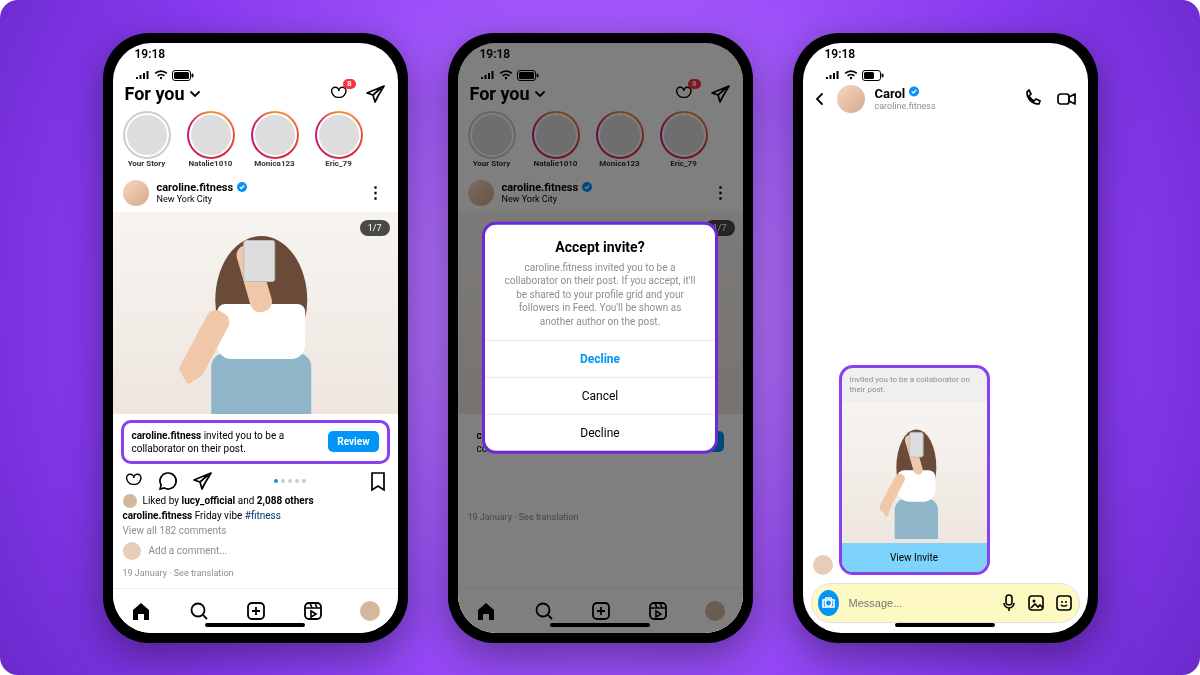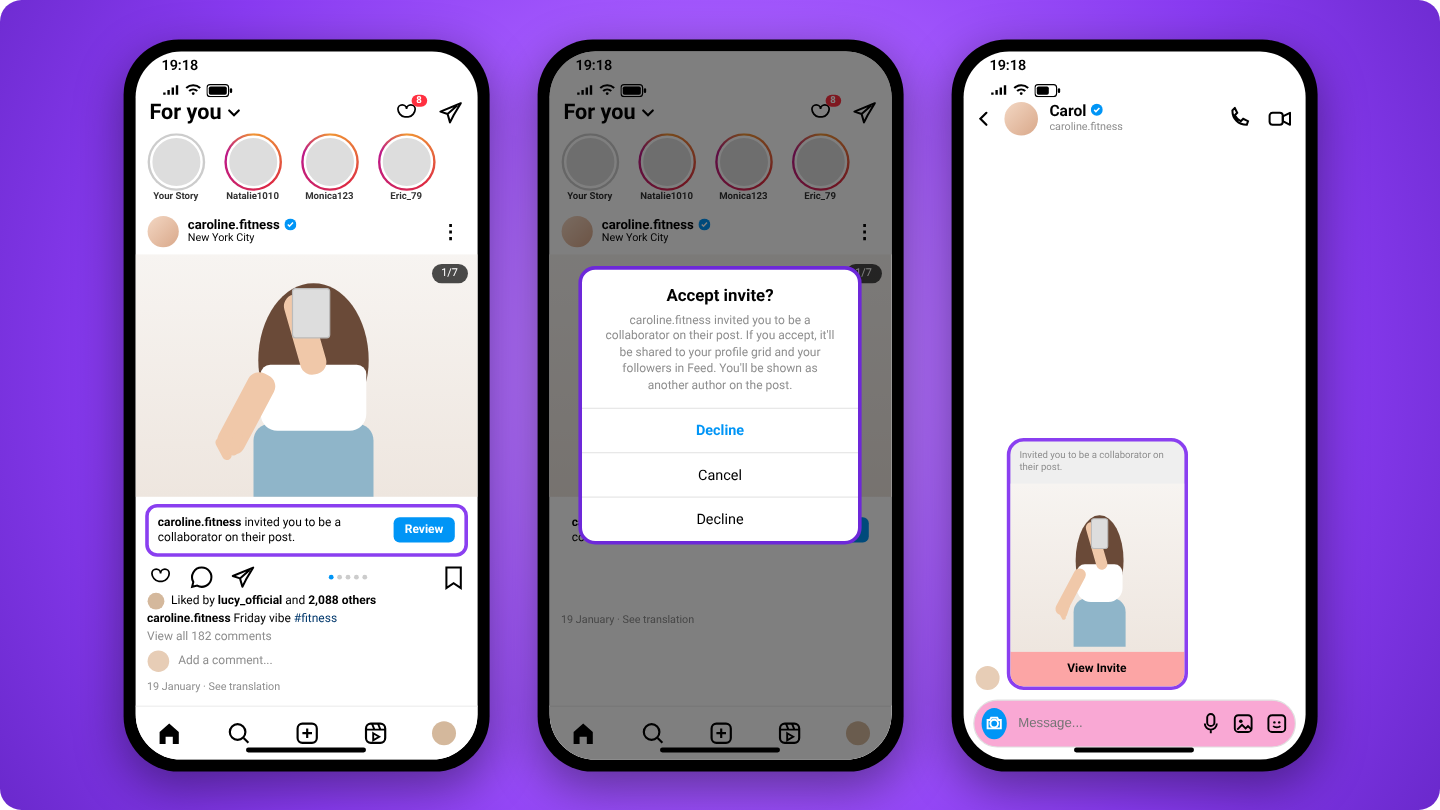--- a/index.html
+++ b/index.html
@@ -76,22 +76,22 @@
   .dm-head .meta{flex:1;}
   .dm-head .title{font-size:13px;font-weight:700;display:flex;align-items:flex-start;gap:4px;}
   .dm-head .sub{font-size:9px;color:#8e8e8e;}
   .dm-head .ract{display:flex;gap:14px;}
   .chat-area{height:calc(100% - 34px - 42px - 50px);position:relative;}
   .chat-bubble-wrap{position:absolute;bottom:6px;left:10px;right:10px;display:flex;align-items:flex-end;gap:6px;}
   .chat-bubble-wrap .av{width:20px;height:20px;border-radius:50%;background:#e7cdb6;flex:0 0 auto;}
   .collab-card{width:145px;border:3px solid #8a3ff0;border-radius:14px;overflow:hidden;background:#efefef;}
   .collab-card .ctxt{font-size:8px;color:#8e8e8e;padding:7px 8px;line-height:1.3;}
   .collab-card .cimg{height:140px;background:linear-gradient(180deg,#f7f4f1 0%,#eee6df 100%);position:relative;overflow:hidden;}
-  .collab-card .cbtn{background:#fca5a5;text-align:center;font-size:10px;font-weight:700;padding:9px 0;}
-  .composer{position:absolute;bottom:10px;left:8px;right:8px;height:38px;border:1px solid #e0e0e0;border-radius:20px;display:flex;align-items:center;padding:0 6px;gap:8px;background:#f9a8d4;}
+  .collab-card .cbtn{background:#7dd3fc;text-align:center;font-size:10px;font-weight:400;padding:9px 0;}
+  .composer{position:absolute;bottom:10px;left:8px;right:8px;height:38px;border:1px solid #e0e0e0;border-radius:20px;display:flex;align-items:center;padding:0 6px;gap:8px;background:#fef9c3;}
   .composer .cam{width:26px;height:26px;border-radius:50%;background:#0095f6;display:flex;align-items:center;justify-content:center;}
   .composer .cam svg{display:block;}
   .composer input{border:none;outline:none;flex:1;font-size:11px;background:transparent;}
   .composer .ricons{display:flex;gap:10px;align-items:center;}
   .icon svg{display:block;}
   
   .person{position:absolute;left:50%;bottom:-4px;transform:translateX(-50%);width:70%;height:100%;}
   .person .hair{position:absolute;left:30%;top:10%;width:46%;height:58%;background:#6a4a38;border-radius:50% 50% 40% 40%/55% 55% 45% 45%;}
   .person .arm-up{position:absolute;left:44%;top:14%;width:11%;height:34%;background:#f0c8a9;border-radius:10px;transform:rotate(-16deg);}
   .person .ph{position:absolute;left:44%;top:12%;width:15%;height:20%;background:#ddd;border:1px solid #bbb;border-radius:3px;}

